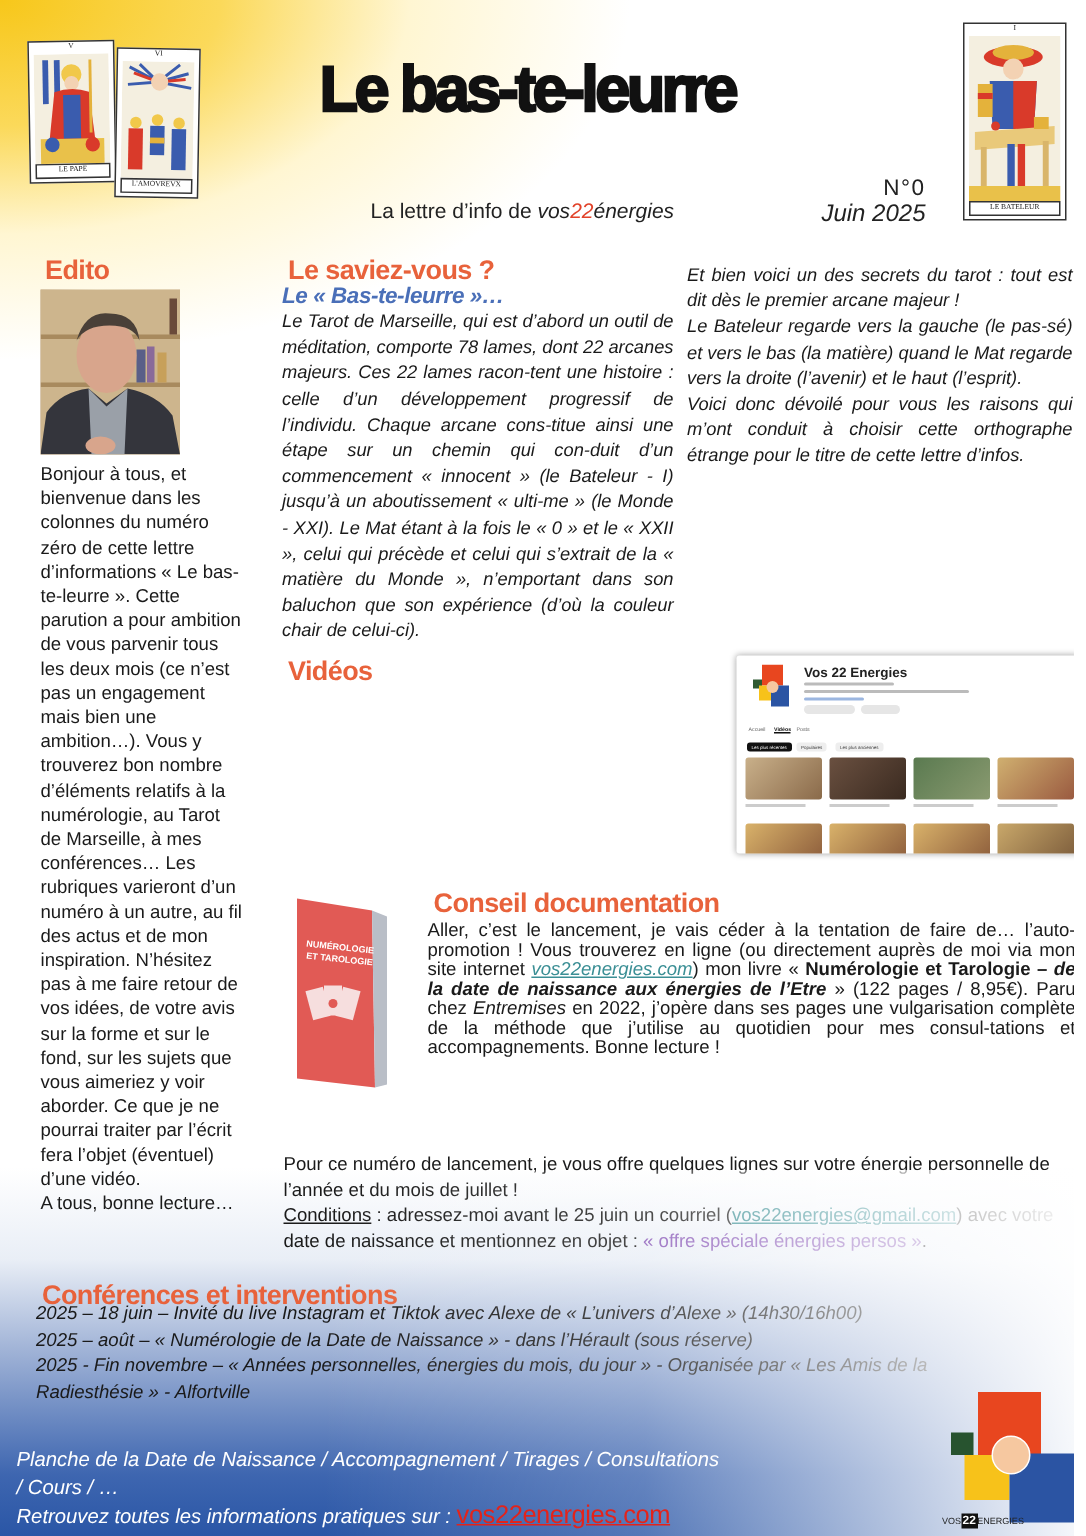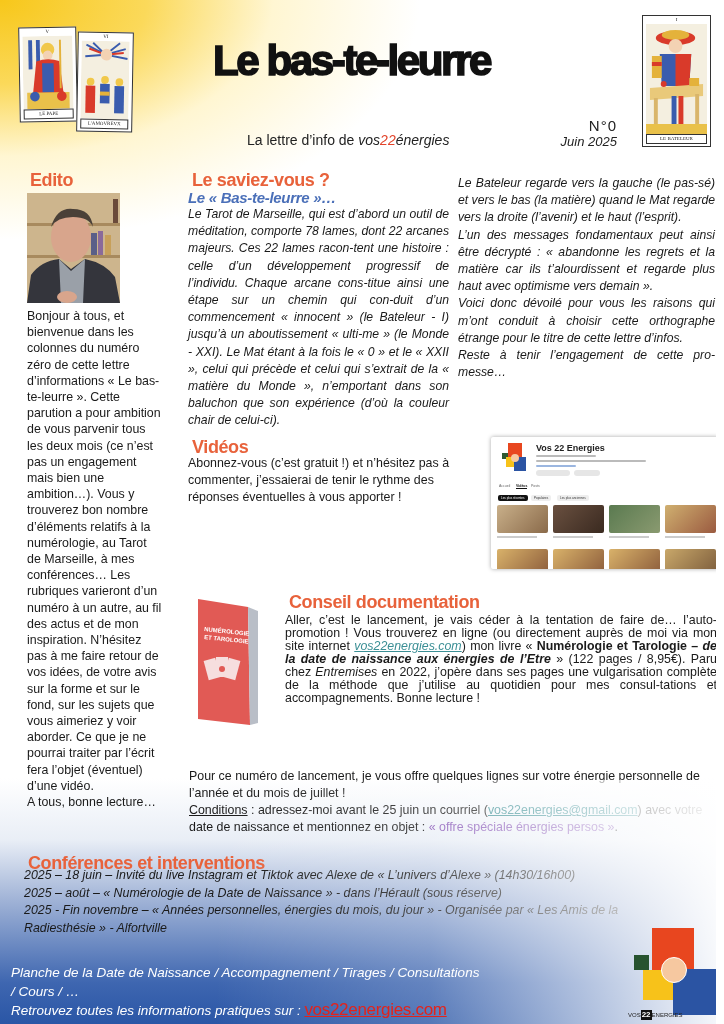--- a/index.html
+++ b/index.html
@@ -37,21 +37,21 @@
 
   .title {
     left: 213px; top: 36px; font-family: "Liberation Sans", sans-serif; font-weight: 900;
     font-size: 43px; letter-spacing: -2.5px; color: #111; transform: scaleX(0.98); transform-origin: left top;
     -webkit-text-stroke: 1.6px #111;
   }
   .subtitle { left: 247px; top: 88px; font-size: 14px; color: #222; margin-top: 44px; }
   .subtitle .vos { font-style: italic; }
   .subtitle .n22 { font-style: italic; color: #e2432a; }
   .issue-no { right: 99px; top: 117px; font-size: 15px; font-weight: normal; color: #222; letter-spacing: 1px; text-align: right; }
-  .issue-date { right: 99px; top: 134px; font-size: 13px; font-style: italic; color: #222; text-align: right; }
+  .issue-date { right: 99px; top: 134px; font-size: 16px; font-style: italic; color: #222; text-align: right; }
 
   h2.sec {
     margin: 4px; font-family: "Liberation Sans", sans-serif; font-weight: bold; font-size: 18px;
     color: #e8623b; letter-spacing: -0.4px;
   }
   .edito-title { left: 26px; top: 166px; }
   .portrait {
     left: 27px; top: 193px; width: 93px; height: 110px; overflow: hidden;
     background: linear-gradient(to right, #b89a72 0%, #d9c6a2 40%, #c8ad83 100%);
   }
@@ -215,29 +215,27 @@
     <div>Bonjour à tous, et bienvenue dans les colonnes du numéro zéro de cette lettre d’informations « Le bas-te-leurre ». Cette parution a pour ambition de vous parvenir tous les deux mois (ce n’est pas un engagement mais bien une ambition…). Vous y trouverez bon nombre d’éléments relatifs à la numérologie, au Tarot de Marseille, à mes conférences… Les rubriques varieront d’un numéro à un autre, au fil des actus et de mon inspiration. N’hésitez pas à me faire retour de vos idées, de votre avis sur la forme et sur le fond, sur les sujets que vous aimeriez y voir aborder. Ce que je ne pourrai traiter par l’écrit fera l’objet (éventuel) d’une vidéo.</div>
     <div>A tous, bonne lecture…</div>
   </div>
 
   <h2 class="abs sec saviez-title">Le saviez-vous ?</h2>
   <div class="abs saviez-sub">Le « Bas-te-leurre »…</div>
   <div class="abs saviez-col1">
     <p>Le Tarot de Marseille, qui est d’abord un outil de méditation, comporte 78 lames, dont 22 arcanes majeurs. Ces 22 lames racon-tent une histoire : celle d’un développement progressif de l’individu. Chaque arcane cons-titue ainsi une étape sur un chemin qui con-duit d’un commencement « innocent » (le Bateleur - I) jusqu’à un aboutissement « ulti-me » (le Monde - XXI). Le Mat étant à la fois le « 0 » et le « XXII », celui qui précède et celui qui s’extrait de la « matière du Monde », n’emportant dans son baluchon que son expérience (d’où la couleur chair de celui-ci).</p>
   </div>
   <div class="abs saviez-col2">
+    <p>Et bien voici un des secrets du tarot : tout est dit dès le premier arcane majeur !</p>
     <p>Le Bateleur regarde vers la gauche (le  pas-sé) et vers le bas (la matière) quand le Mat regarde vers la droite (l’avenir) et le haut (l’esprit).</p>
-    <p>L’un des messages fondamentaux peut ainsi être décrypté : « abandonne les regrets et la matière car ils t’alourdissent et regarde plus haut avec optimisme vers demain ».</p>
     <p>Voici donc dévoilé pour vous les raisons qui m’ont conduit à choisir cette orthographe étrange pour le titre de cette lettre d’infos.</p>
-    <p>Reste à tenir l’engagement de cette pro-messe…</p>
   </div>
 
   <h2 class="abs sec videos-title">Vidéos</h2>
   <div class="abs videos-text">
-    <p>Abonnez-vous (c’est gratuit !) et n’hésitez pas à commenter, j’essaierai de tenir le rythme des réponses éventuelles à vous apporter !</p>
   </div>
 
   <div class="abs yt">
     <svg class="yt-logo" viewBox="0 0 28 30">
       <rect x="8" y="0" width="14" height="14" fill="#e8461f"></rect>
       <rect x="2" y="10" width="6" height="6" fill="#2f5a32"></rect>
       <rect x="6" y="14" width="10" height="10" fill="#f7c21a"></rect>
       <rect x="14" y="14" width="12" height="14" fill="#2b54a3"></rect>
       <circle cx="15" cy="15" r="4" fill="#f6c8a0"></circle>
     </svg>

